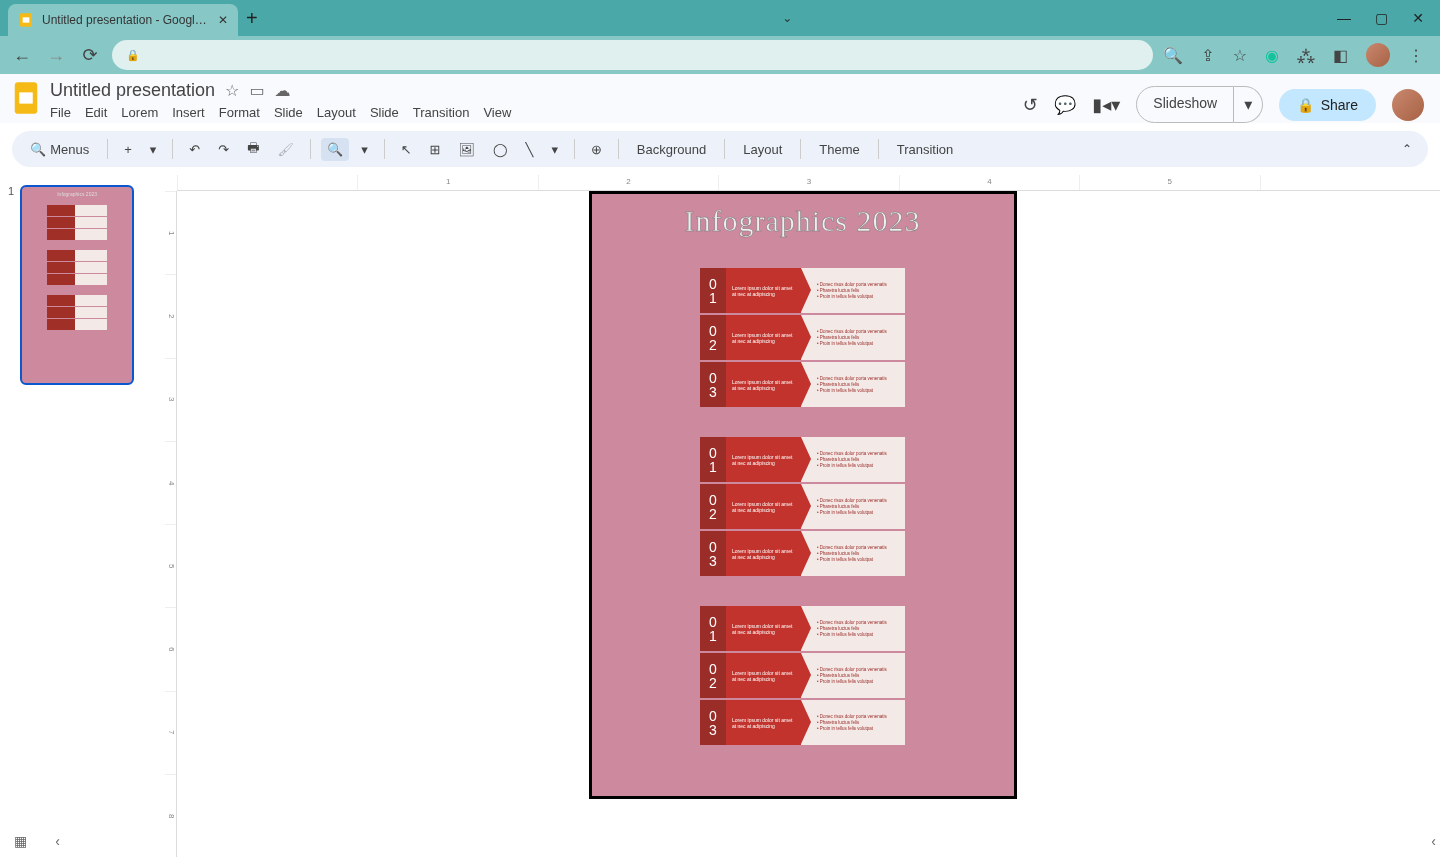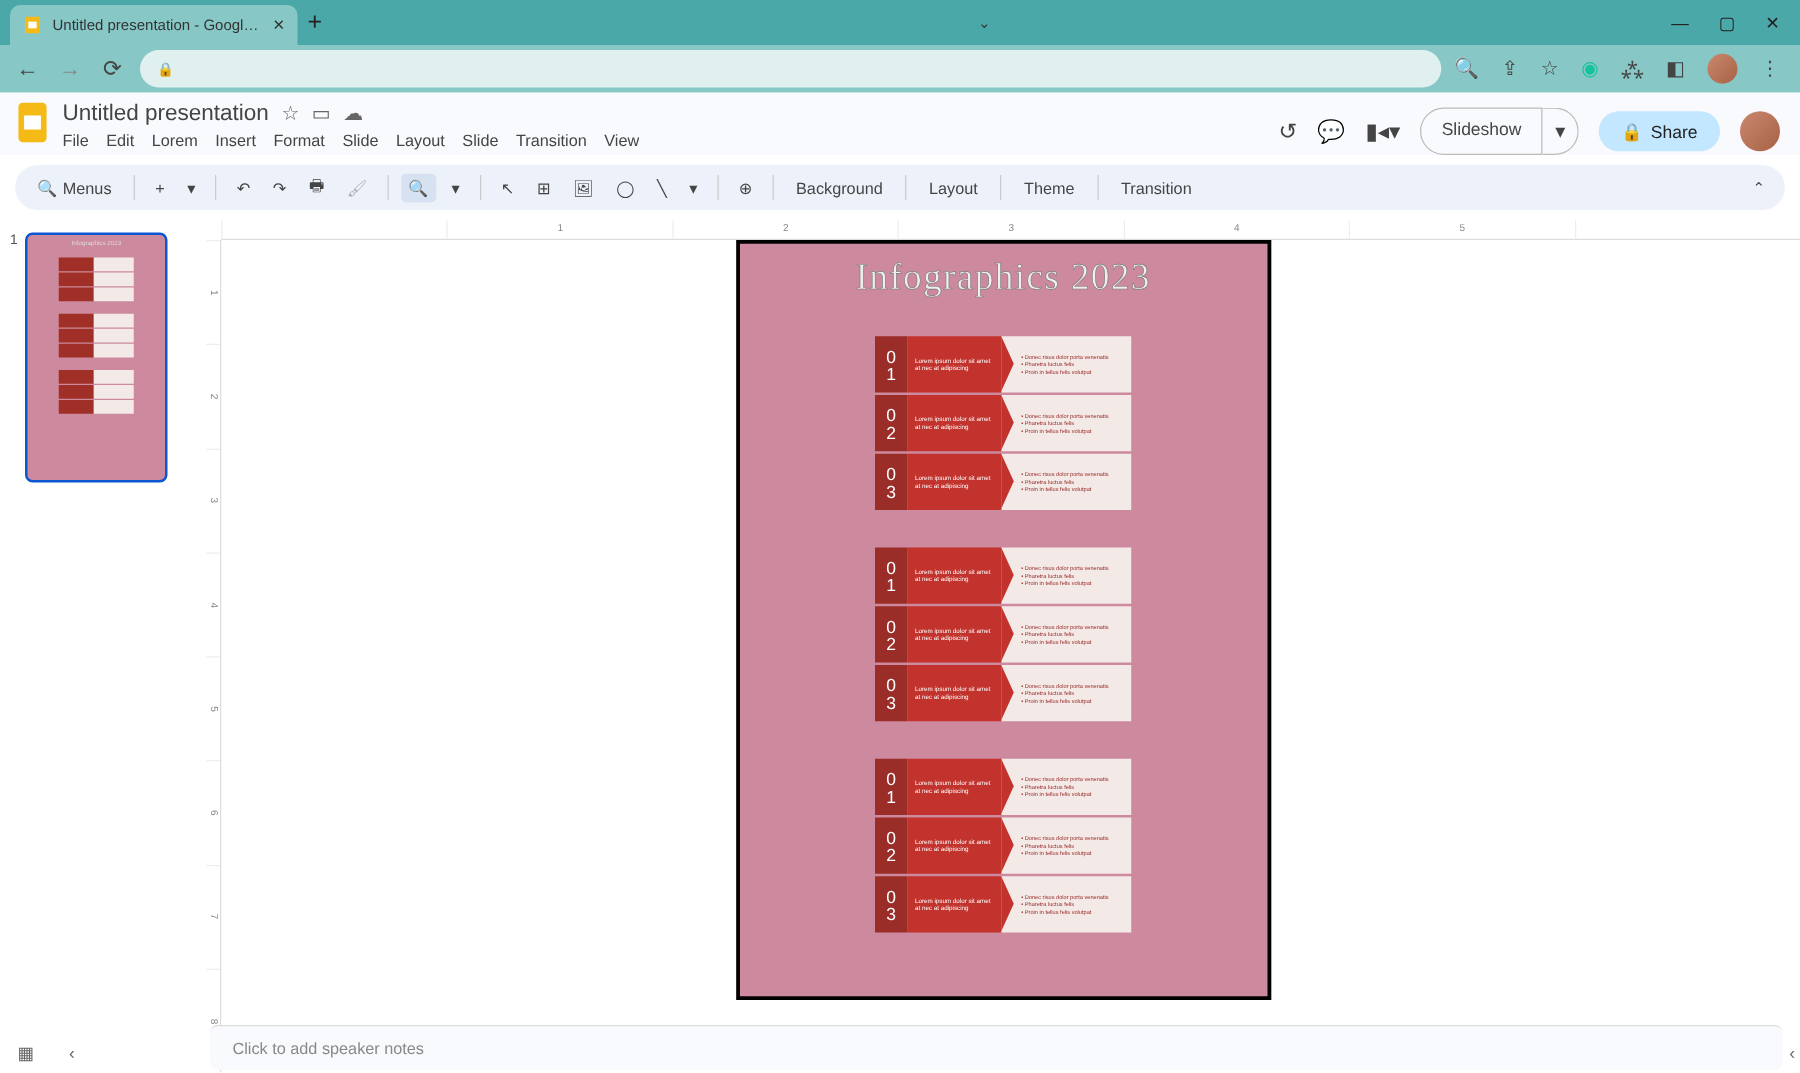--- a/index.html
+++ b/index.html
@@ -412,23 +412,20 @@
                 <div>Donec risus dolor porta venenatis</div>
                 <div>Pharetra luctus felis</div>
                 <div>Proin in tellus felis volutpat</div>
               </div>
             </div>
           </div>
         </div>
     </div>
   </div>
 
-  <div class="notes">
-    <span>Click to add speaker notes</span>
-  </div>
   <div class="bottom-left">
     <span>▦</span>
     <span>‹</span>
   </div>
   <div class="bottom-right">
     <span>‹</span>
   </div>
 </div>
 
 </body></html>

